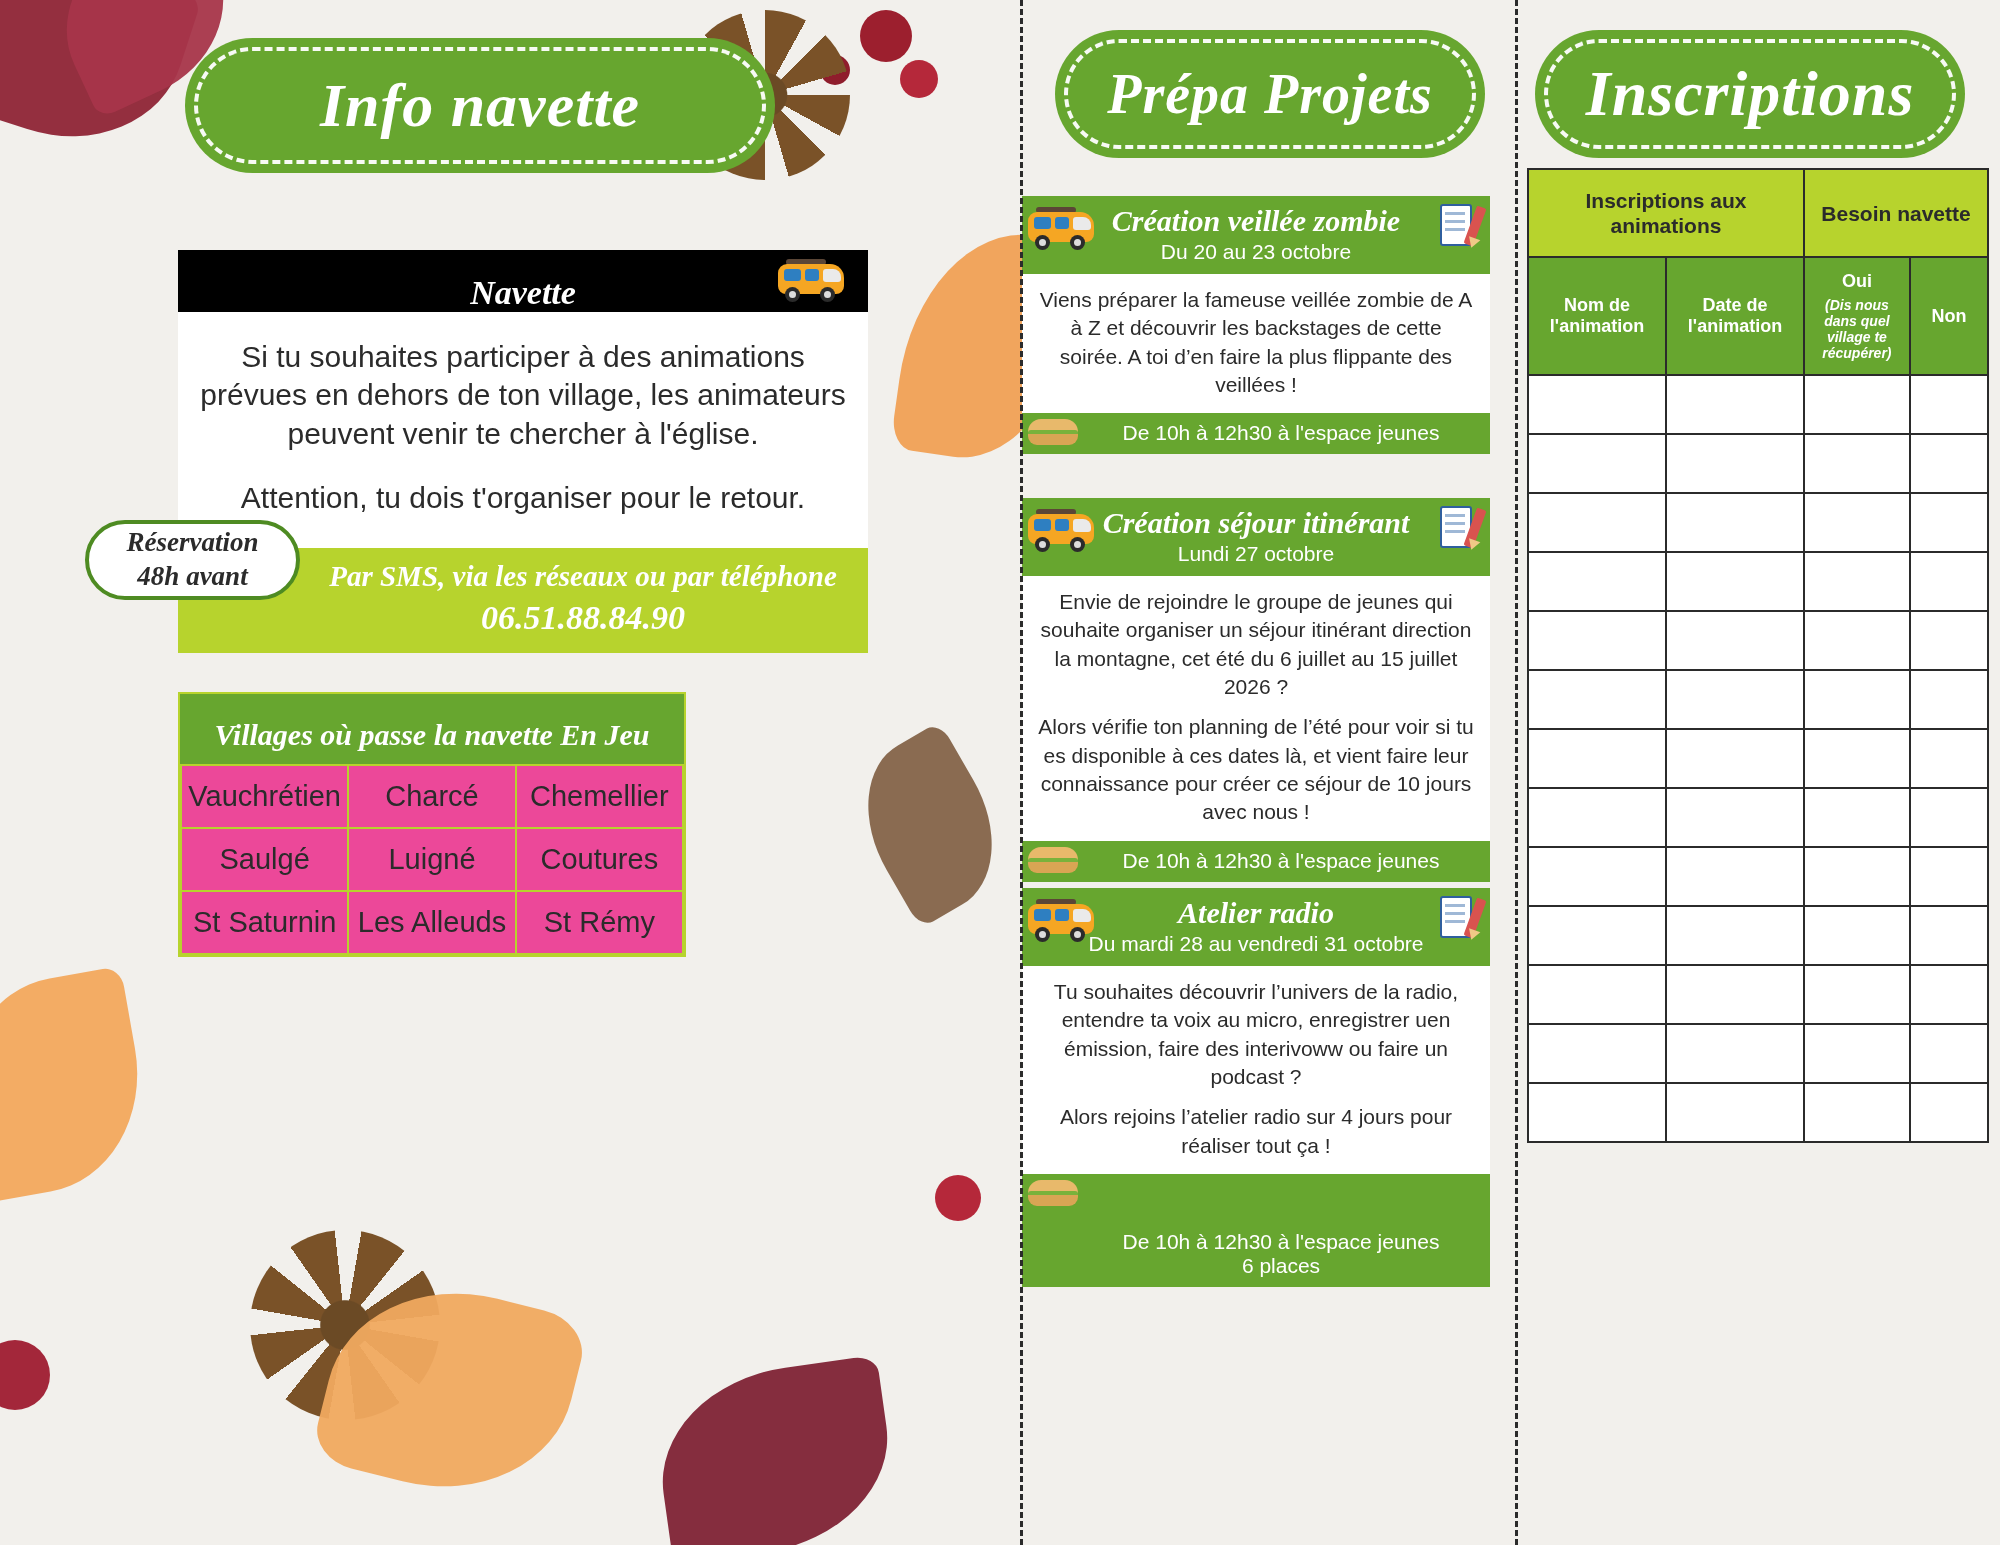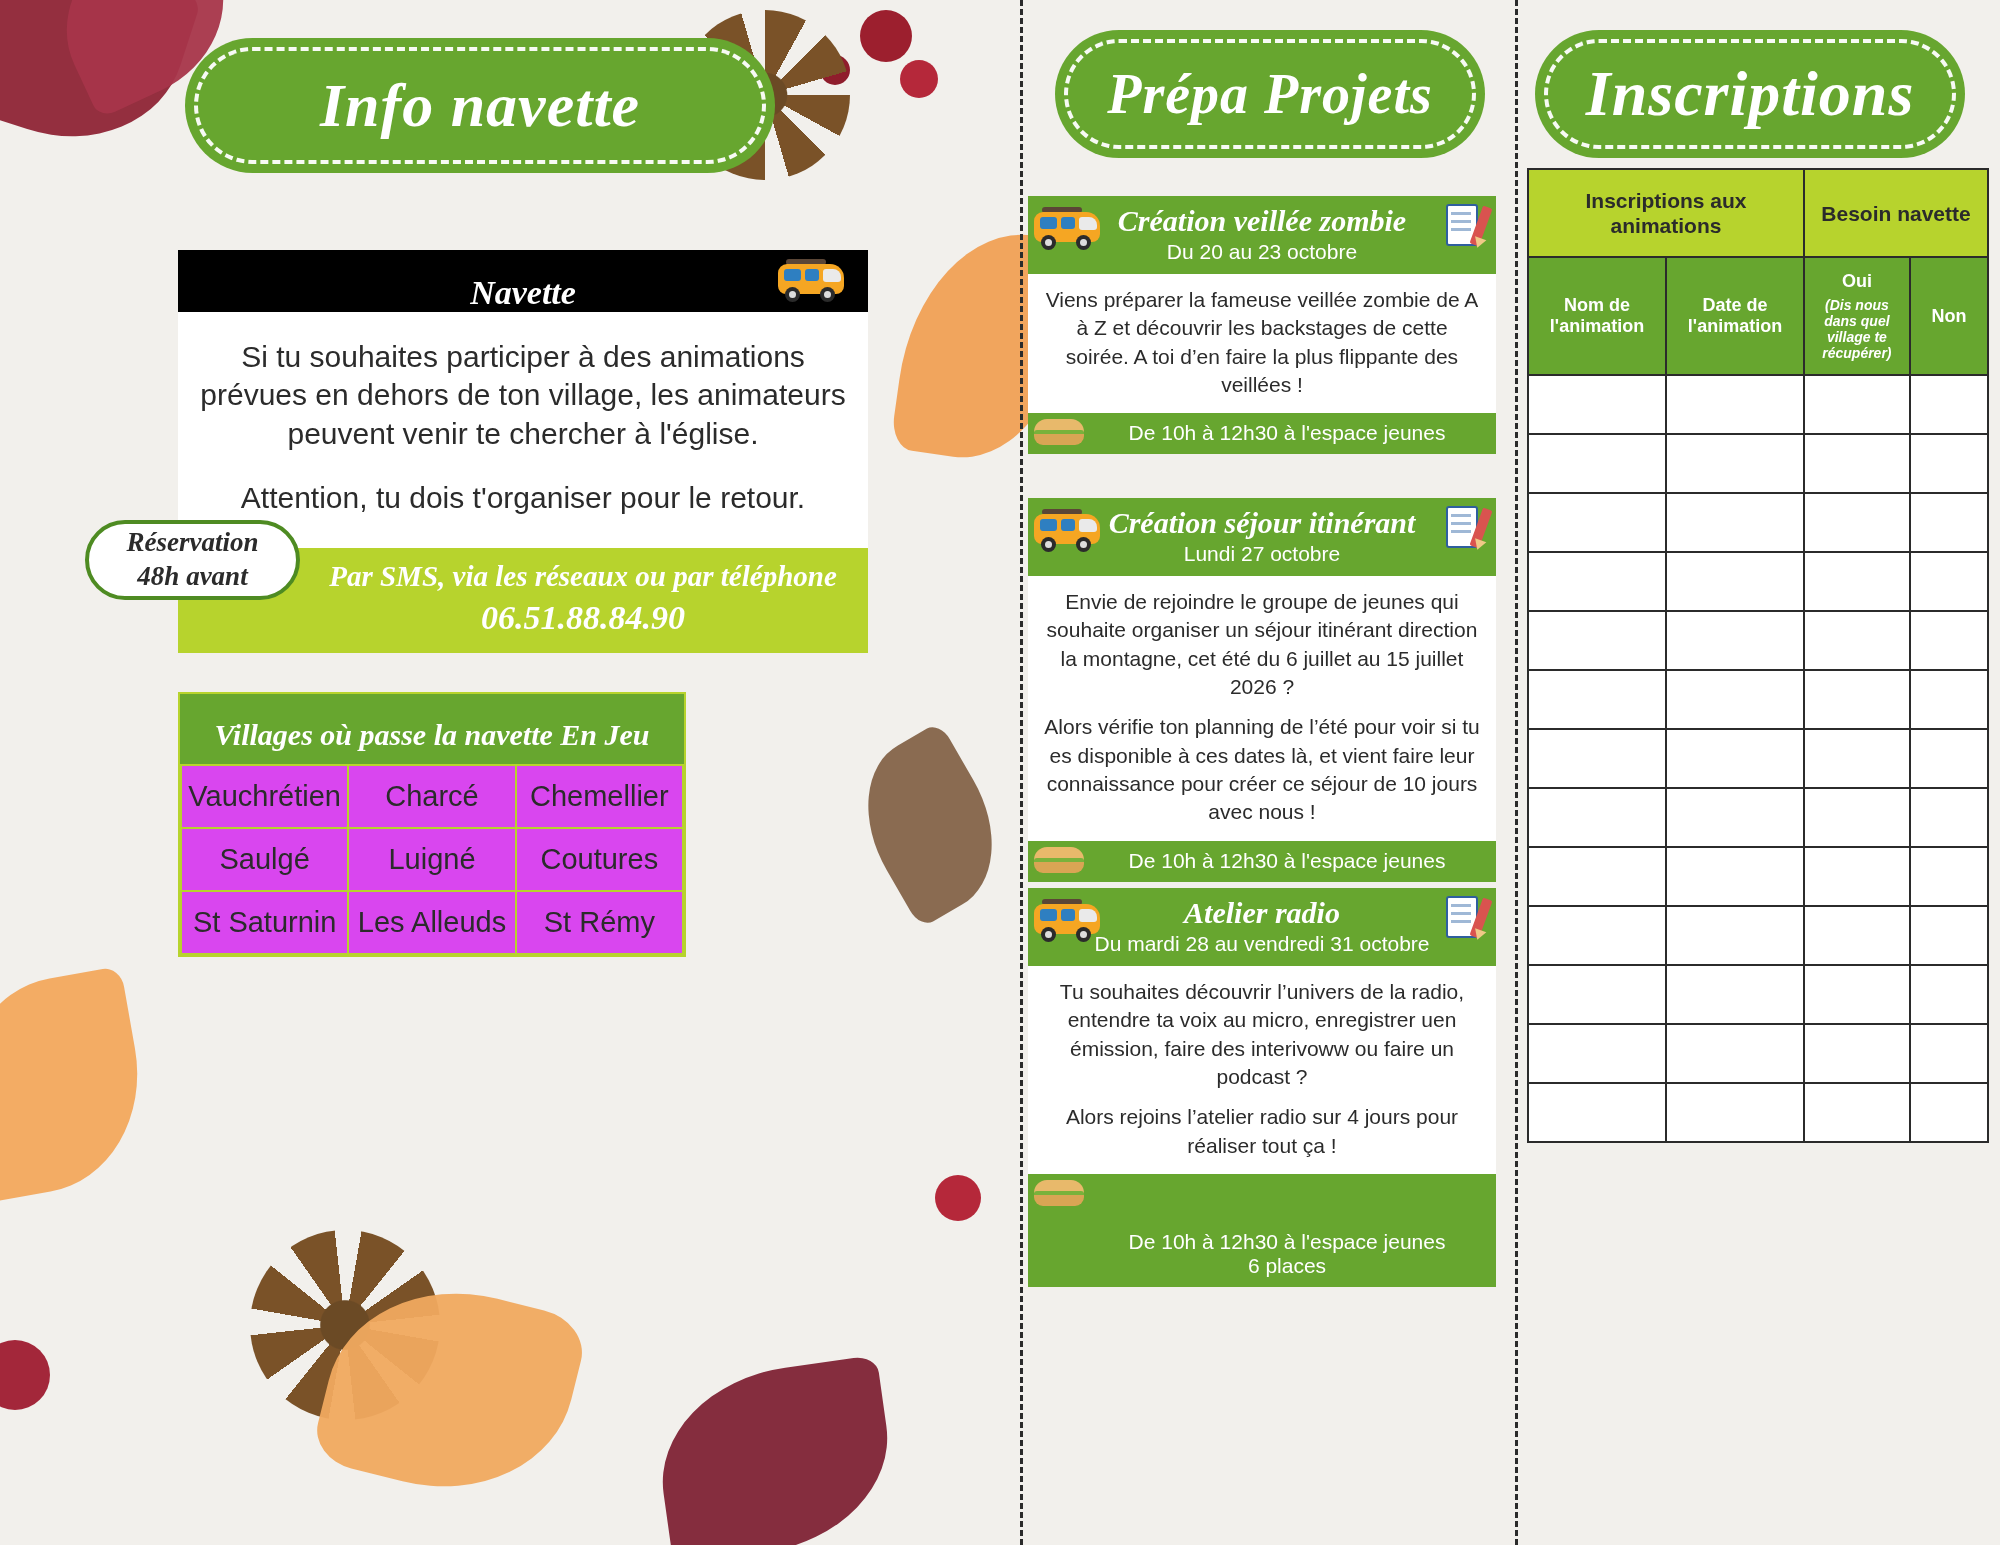--- a/index.html
+++ b/index.html
@@ -104,28 +104,28 @@
     color:#2b2b2b; font-size:27px; line-height:1.25; z-index:5;
   }
 
   
   .villages { position:absolute; left:178px; top:692px; width:508px; border:2px solid #b7d32d; }
   .villages-head {
     background:#67a62f; color:#fff; text-align:center;
     font-family:"Liberation Serif", serif; font-style:italic; font-weight:bold;
     font-size:30px; padding:24px 0 12px;
   }
-  .villages table { width:100%; border-collapse:collapse; background:#d946ef; }
+  .villages table { width:100%; border-collapse:collapse; background:#ec4899; }
   .villages td {
     border:2px solid #b7d32d; text-align:center;
     font-size:29px; color:#2b2b2b; padding:14px 4px; width:33.33%;
   }
 
   
-  .card { position:absolute; left:8px; width:468px; }
+  .card { position:absolute; left:2px; width:468px; }
   .card-head {
     background:#67a62f; color:#fff; position:relative;
     padding:8px 60px 10px 60px; text-align:center;
   }
   .card-head .title {
     font-family:"Liberation Serif", serif; font-style:italic; font-weight:bold;
     font-size:30px; line-height:1.1;
   }
   .card-head .date { font-size:21px; margin-top:3px; }
   .card-head .bus { left:6px; right:auto; top:8px; }

